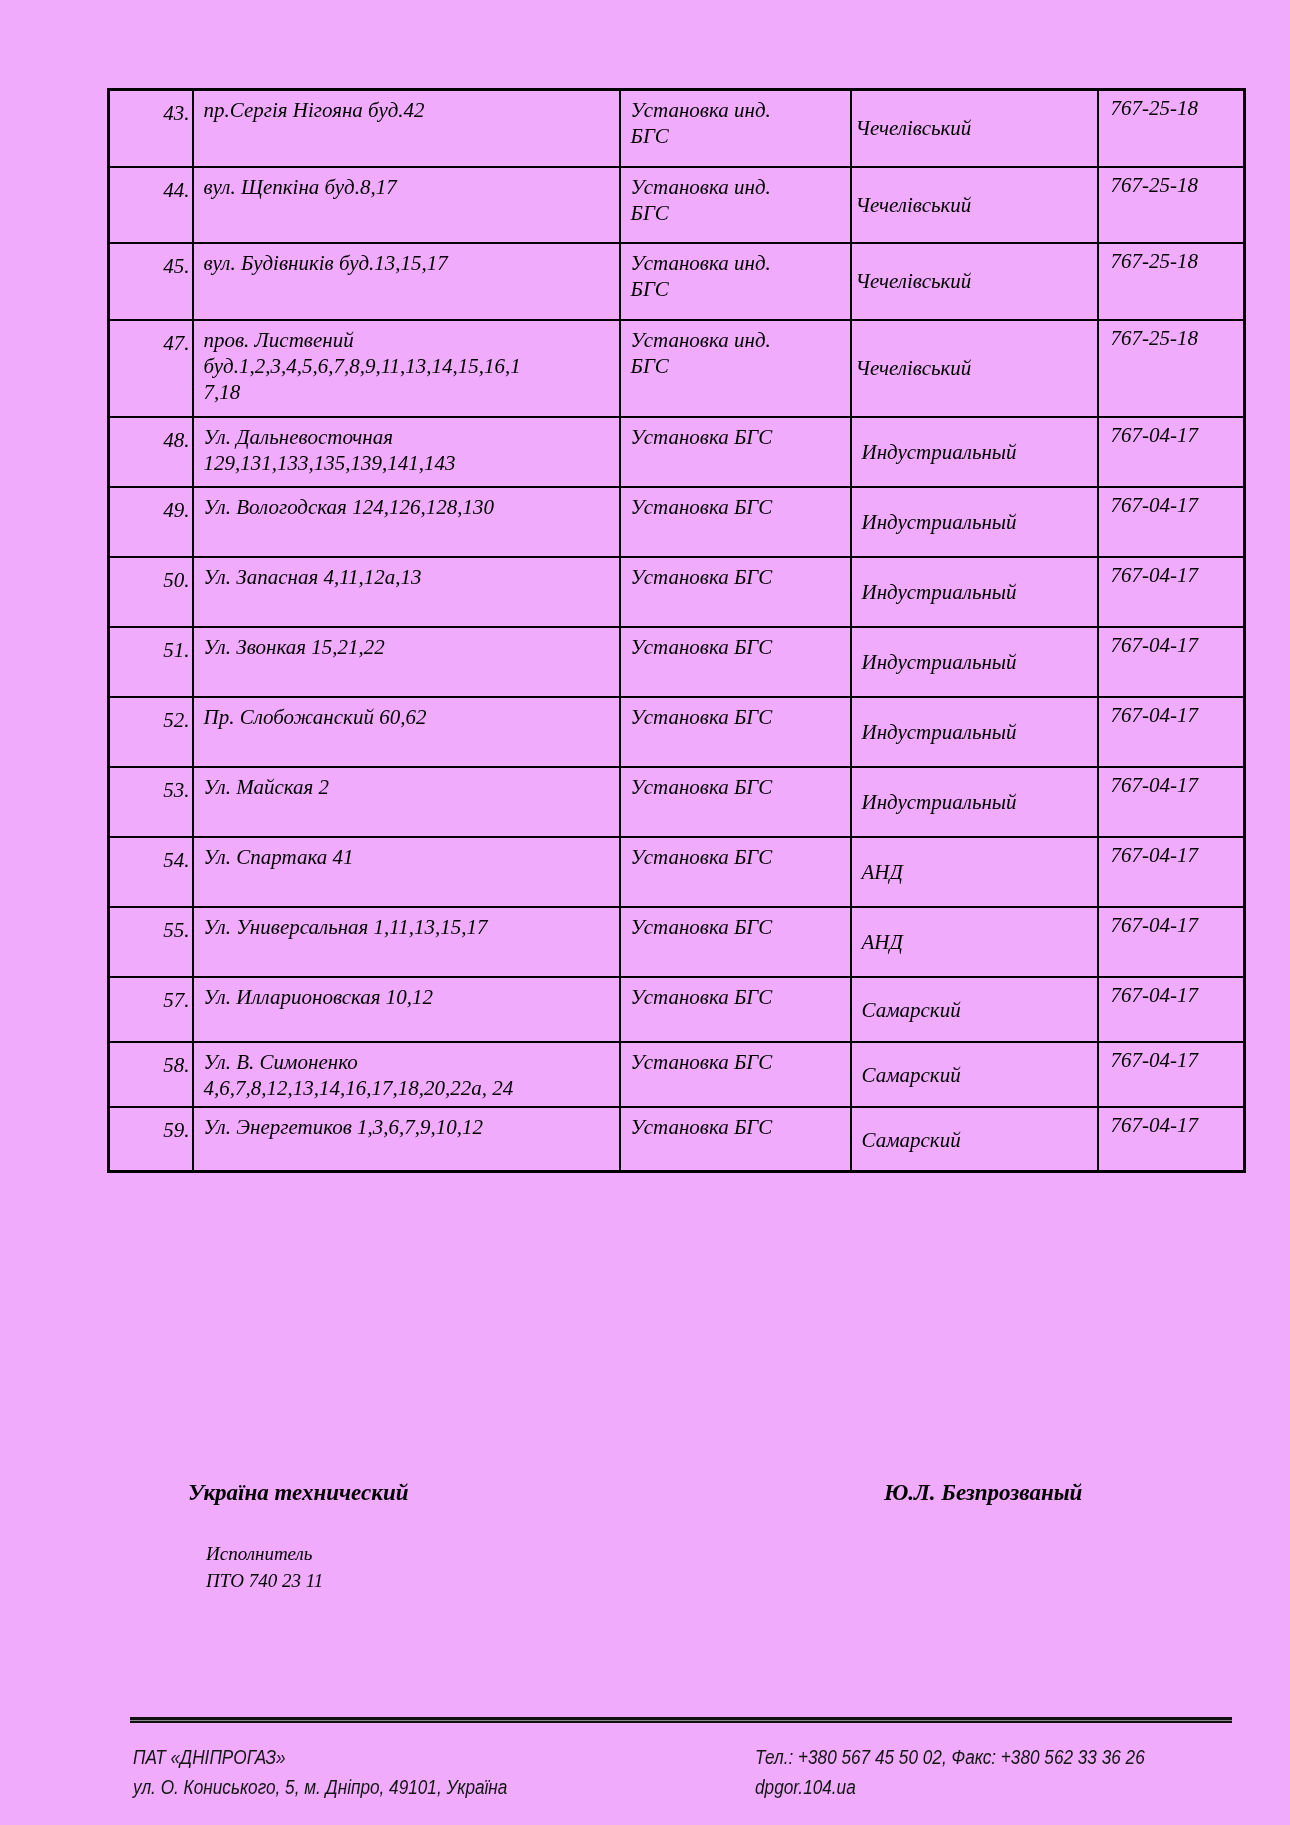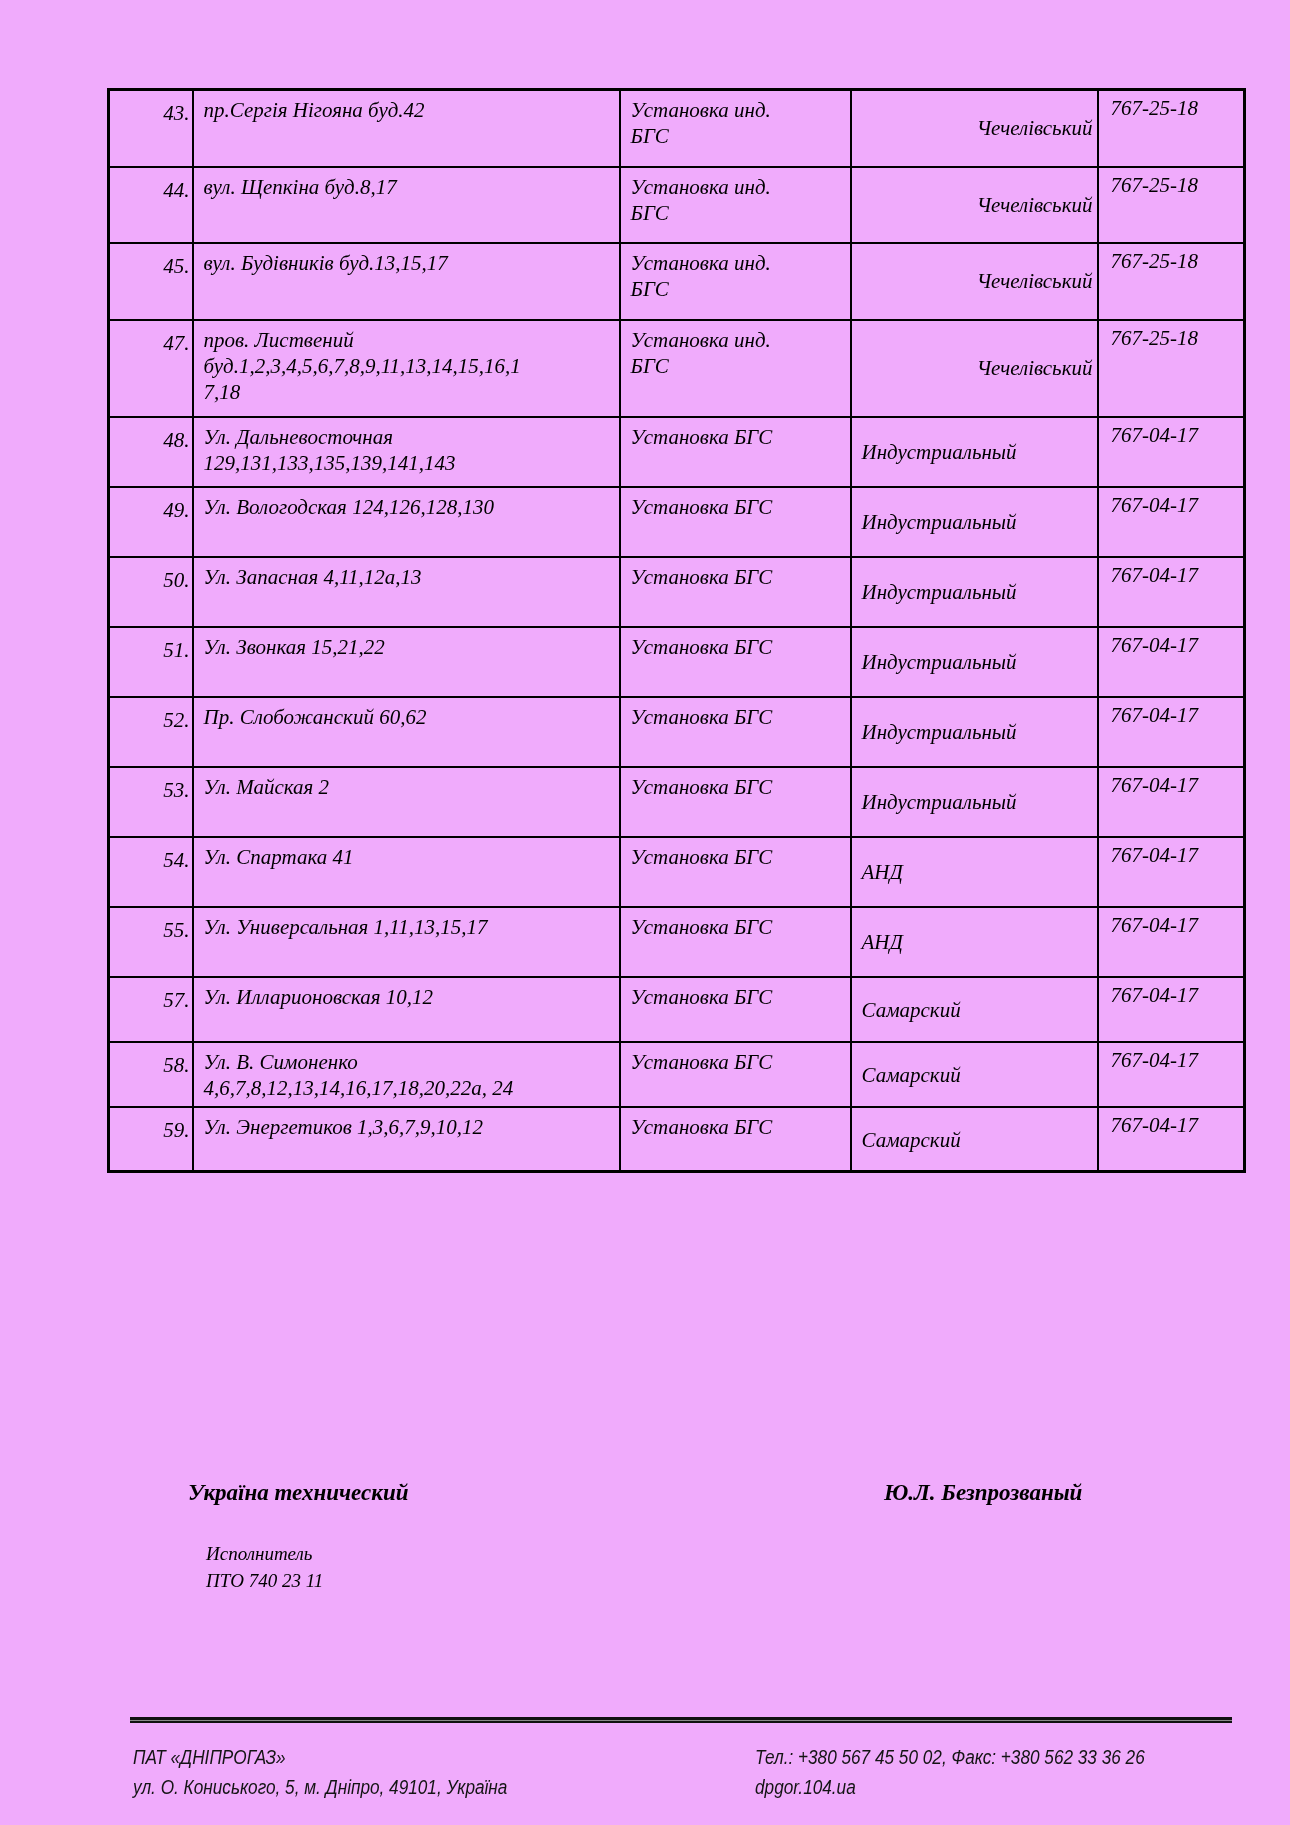--- a/index.html
+++ b/index.html
@@ -52,21 +52,21 @@
     vertical-align: top;
     padding: 6px 8px 16px 10px;
     white-space: pre-line;
     margin-left: 47px;
   }
   td.c-dist {
     vertical-align: middle;
     padding: 2px 6px 0 10px;
   }
   td.c-dist.ctr {
-    text-align: right;
+    text-align: left;
     padding: 0 4px;
   }
   td.c-phone {
     vertical-align: top;
     padding: 4px 6px 0 12px;
   }
 
   
   .abs { position: absolute; white-space: nowrap; }
   .sig-title {

